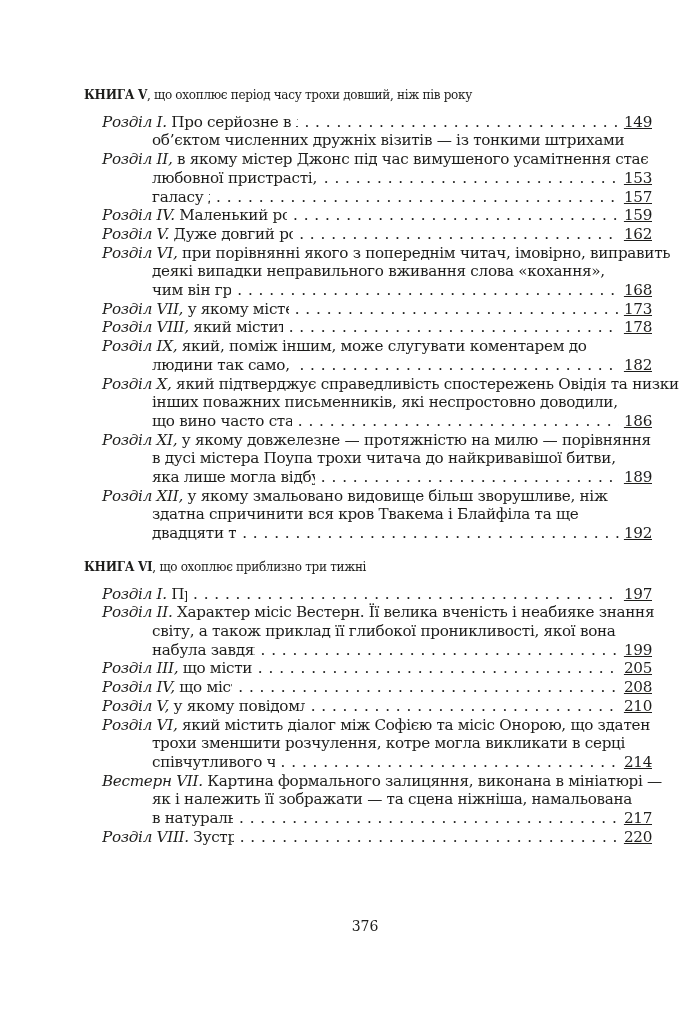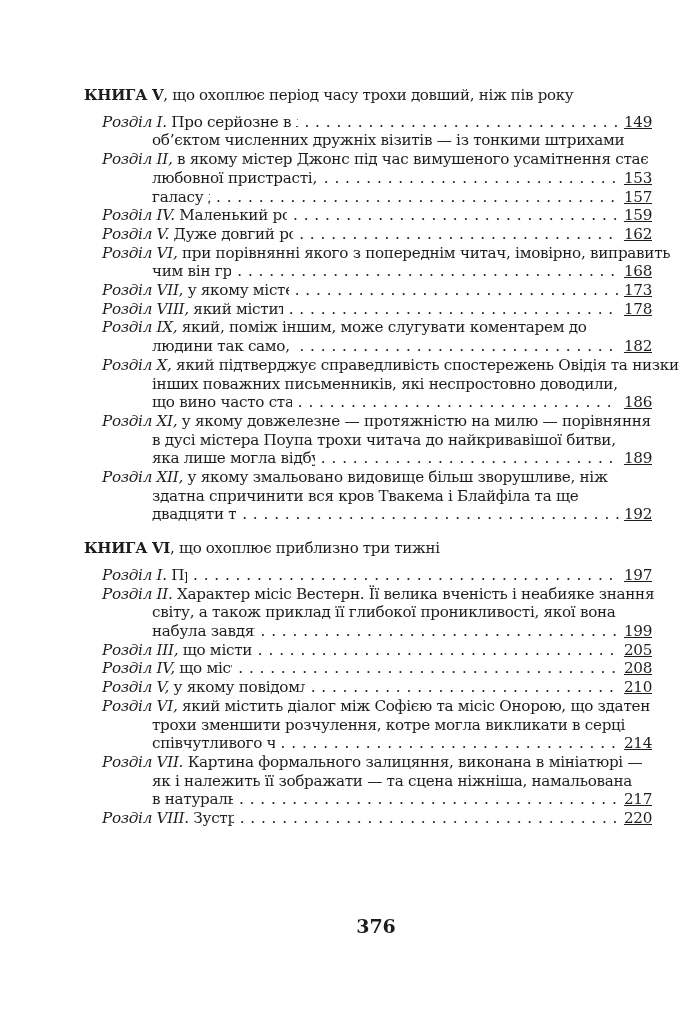--- a/index.html
+++ b/index.html
@@ -15,21 +15,21 @@
     font-family: "DejaVu Serif", "Liberation Serif", serif;
     color: #1d1d1b;
   }
   .content {
     position: absolute;
     left: 84px;
     top: 86px;
     width: 568px;
   }
   .book-heading {
-    font-size: 15px;
+    font-size: 12px;
     line-height: 18.7px;
     letter-spacing: -0.3px;
     white-space: nowrap;
     margin: 0 0 8px 0;
   }
   .book-title { font-weight: bold; }
   .book + .book { margin-top: 15px; }
   .chapter-list { margin: 0; padding: 0; }
   .line {
     font-size: 15.2px;
@@ -52,27 +52,26 @@
     margin-right: 5px;
     min-width: 12px;
   }
   .leader::after {
     content: ". . . . . . . . . . . . . . . . . . . . . . . . . . . . . . . . . . . . . . . . . . . . . . . . . . . . . . . . . . . . . . . . . . . . . . . . . . . . . . . .";
     letter-spacing: 0.5px;
   }
   .pagenum { flex: 0 0 auto; text-decoration: underline; }
   .folio {
     position: absolute;
-    left: 92px;
+    left: 81px;
     top: 917px;
     width: 568px;
     text-align: center;
-    font-size: 19px;
+    font-size: 14px;
     line-height: 18.7px;
-    font-weight: bold;
   }
 </style>
 </head>
 <body>
 
 <main class="content">
   <div id="books">
       <section class="book">
         <div class="book-heading"><span class="book-title">КНИГА V</span><span class="book-subtitle">, що охоплює період часу трохи довший, ніж пів року</span></div>
         <div class="chapter-list">
@@ -108,20 +107,21 @@
           </div>
           <div class="chapter">
             <div class="line first last">
               <span class="txt"><span class="label">Розділ V.</span> Дуже довгий розділ, що містить вельми серйозну подію</span>
               <span class="leader"></span>
               <span class="pagenum">162</span>
             </div>
           </div>
           <div class="chapter">
             <div class="line first"><span class="txt"><span class="label">Розділ VI,</span> при порівнянні якого з попереднім читач, імовірно, виправить</span></div>
+            <div class="line cont"><span class="txt">деякі випадки неправильного вживання слова «кохання»,</span></div>
             <div class="line cont last">
               <span class="txt">чим він грішив раніше</span>
               <span class="leader"></span>
               <span class="pagenum">168</span>
             </div>
           </div>
           <div class="chapter">
             <div class="line first last">
               <span class="txt"><span class="label">Розділ VII,</span> у якому містер Олворсі з’являється на одрі хвороби</span>
               <span class="leader"></span>
@@ -215,21 +215,21 @@
           <div class="chapter">
             <div class="line first"><span class="txt"><span class="label">Розділ VI,</span> який містить діалог між Софією та місіс Онорою, що здатен</span></div>
             <div class="line cont"><span class="txt">трохи зменшити розчулення, котре могла викликати в серці</span></div>
             <div class="line cont last">
               <span class="txt">співчутливого читача попередня сцена</span>
               <span class="leader"></span>
               <span class="pagenum">214</span>
             </div>
           </div>
           <div class="chapter">
-            <div class="line first"><span class="txt"><span class="label">Розділ VII.</span> Картина формального залицяння, виконана в мініатюрі —</span></div>
+            <div class="line first"><span class="txt"><span class="label">Вестерн VII.</span> Картина формального залицяння, виконана в мініатюрі —</span></div>
             <div class="line cont"><span class="txt">як і належить її зображати — та сцена ніжніша, намальована</span></div>
             <div class="line cont last">
               <span class="txt">в натуральну величину</span>
               <span class="leader"></span>
               <span class="pagenum">217</span>
             </div>
           </div>
           <div class="chapter">
             <div class="line first last">
               <span class="txt"><span class="label">Розділ VIII.</span> Зустріч Джонса із Софією</span>

